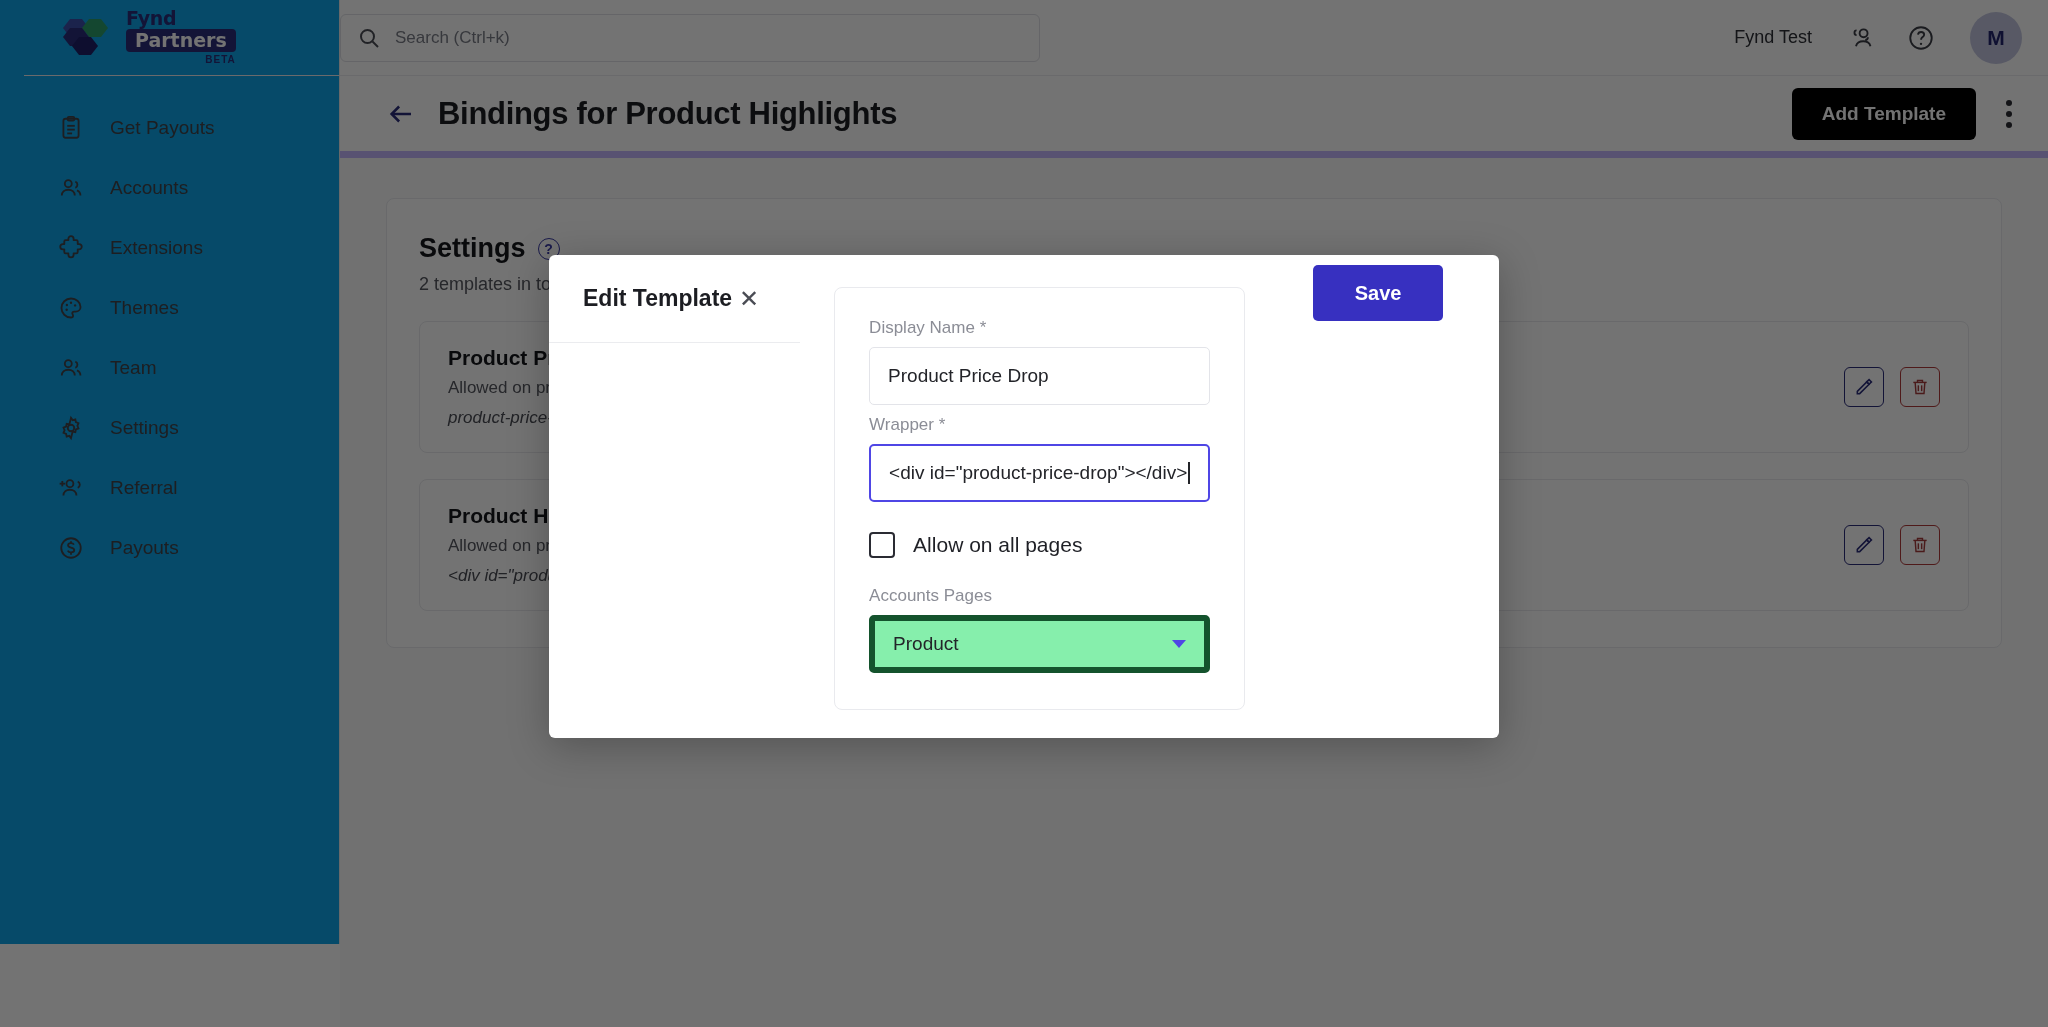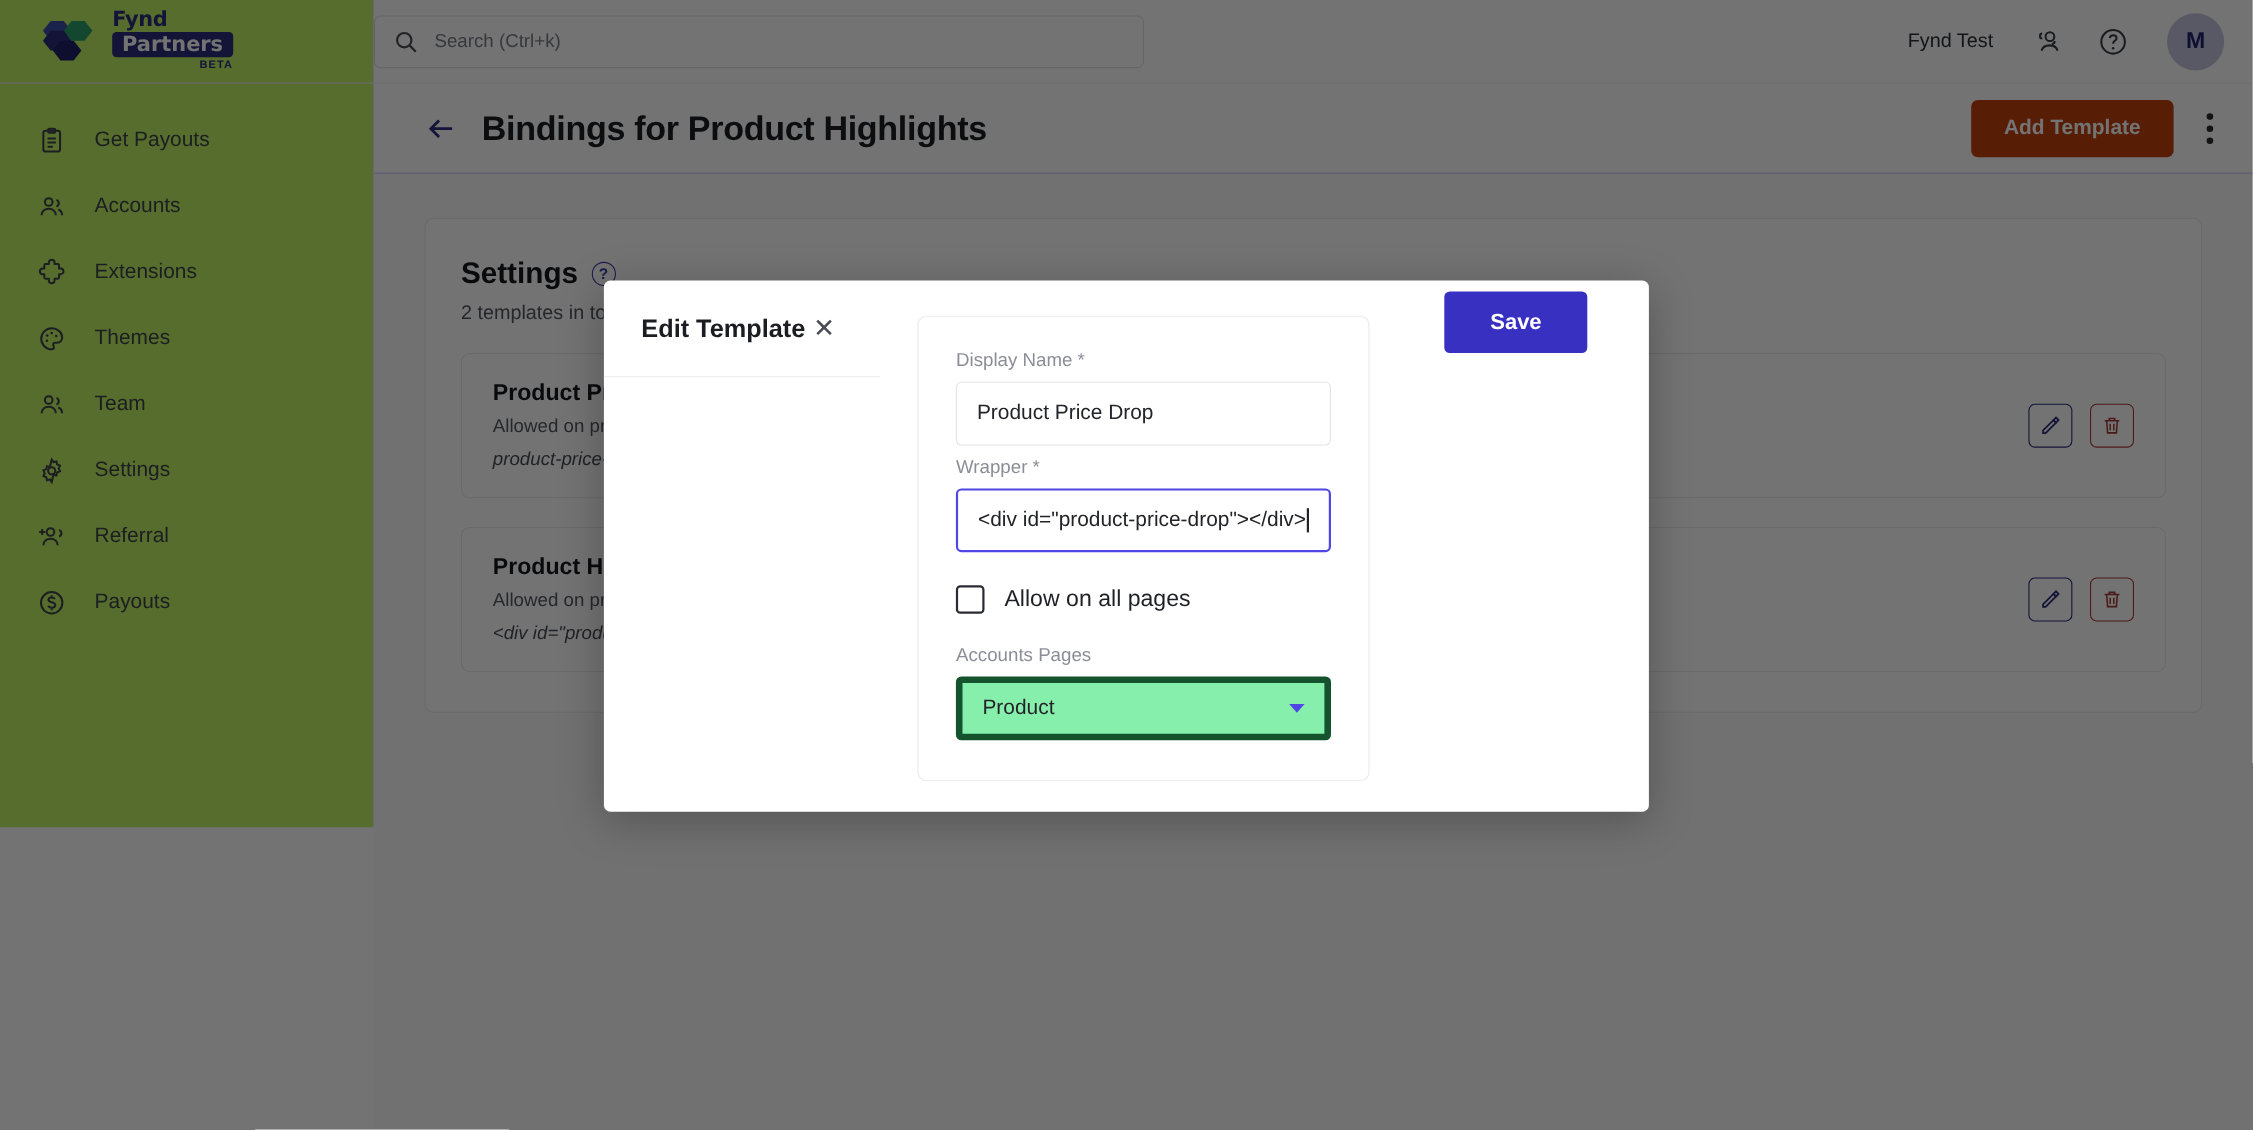--- a/index.html
+++ b/index.html
@@ -6,22 +6,22 @@
   html, body {
     width: 2048px; height: 1027px;
     font-family: "Liberation Sans", sans-serif;
     background: #ffffff;
     overflow: hidden;
   }
   .app { position: relative; width: 2048px; height: 1027px; background: #fff; }
 
   
   .sidebar {
-    position: absolute; left: 0; top: 0; width: 340px; height: 752px;
-    background: #bef264; border-right: 1px solid #e6e8ec;
+    position: absolute; left: 0; top: 0; width: 340px; height: 944px;
+    background: #0ea5e9; border-right: 1px solid #e6e8ec; padding-left: 24px;
   }
   .logo-wrap {
     height: 76px; display: flex; align-items: center; padding-left: 32px;
     border-bottom: 1px solid #ececf0;
   }
   .logo-mark { width: 62px; height: 46px; flex: 0 0 auto; }
   .logo-text { margin-left: 8px; position: relative; top: -1px; }
   .logo-fynd {
     font-size: 19px; font-weight: 700; color: #2b2d7a; letter-spacing: -0.3px;
     line-height: 18px; font-family: "DejaVu Sans", sans-serif;
@@ -70,31 +70,31 @@
   .tb-icon { width: 46px; height: 46px; display: flex; align-items: center; justify-content: center; color: #3b3d45; margin-right: 12px; cursor: pointer; }
   .avatar {
     width: 52px; height: 52px; border-radius: 50%; background: #c3c6e0;
     display: flex; align-items: center; justify-content: center;
     color: #22246e; font-size: 21px; font-weight: 700; margin-left: 14px; cursor: pointer;
   }
 
   
   .page-header {
     position: absolute; left: 340px; top: 76px; right: 0; height: 82px;
-    background: #fff; border-bottom: 1px solid #c4b5fd;
+    background: #fff; border-bottom: 7px solid #c4b5fd;
     display: flex; align-items: center; padding: 0 28px 0 46px;
   }
   .back-arrow { color: #2b2d7a; display: flex; cursor: pointer; }
   .page-title {
     margin-left: 22px; font-size: 31px; font-weight: 700; color: #1c1d22;
     letter-spacing: -0.3px;
   }
   .header-actions { margin-left: auto; display: flex; align-items: center; }
   .btn-primary-dark {
-    background: #c2410c; color: #fff; border: none; border-radius: 6px;
+    background: #000000; color: #fff; border: none; border-radius: 6px;
     height: 52px; padding: 0 30px; font-size: 19px; font-weight: 700;
     cursor: pointer; font-family: "Liberation Sans", sans-serif;
   }
   .kebab { margin-left: 22px; display: flex; flex-direction: column; gap: 5px; cursor: pointer; padding: 8px; }
   .kebab span { width: 6px; height: 6px; border-radius: 50%; background: #2a2c33; display: block; }
 
   
   .content {
     position: absolute; left: 340px; top: 158px; right: 0; bottom: 0;
     background: #fafafb; padding: 40px 46px;

